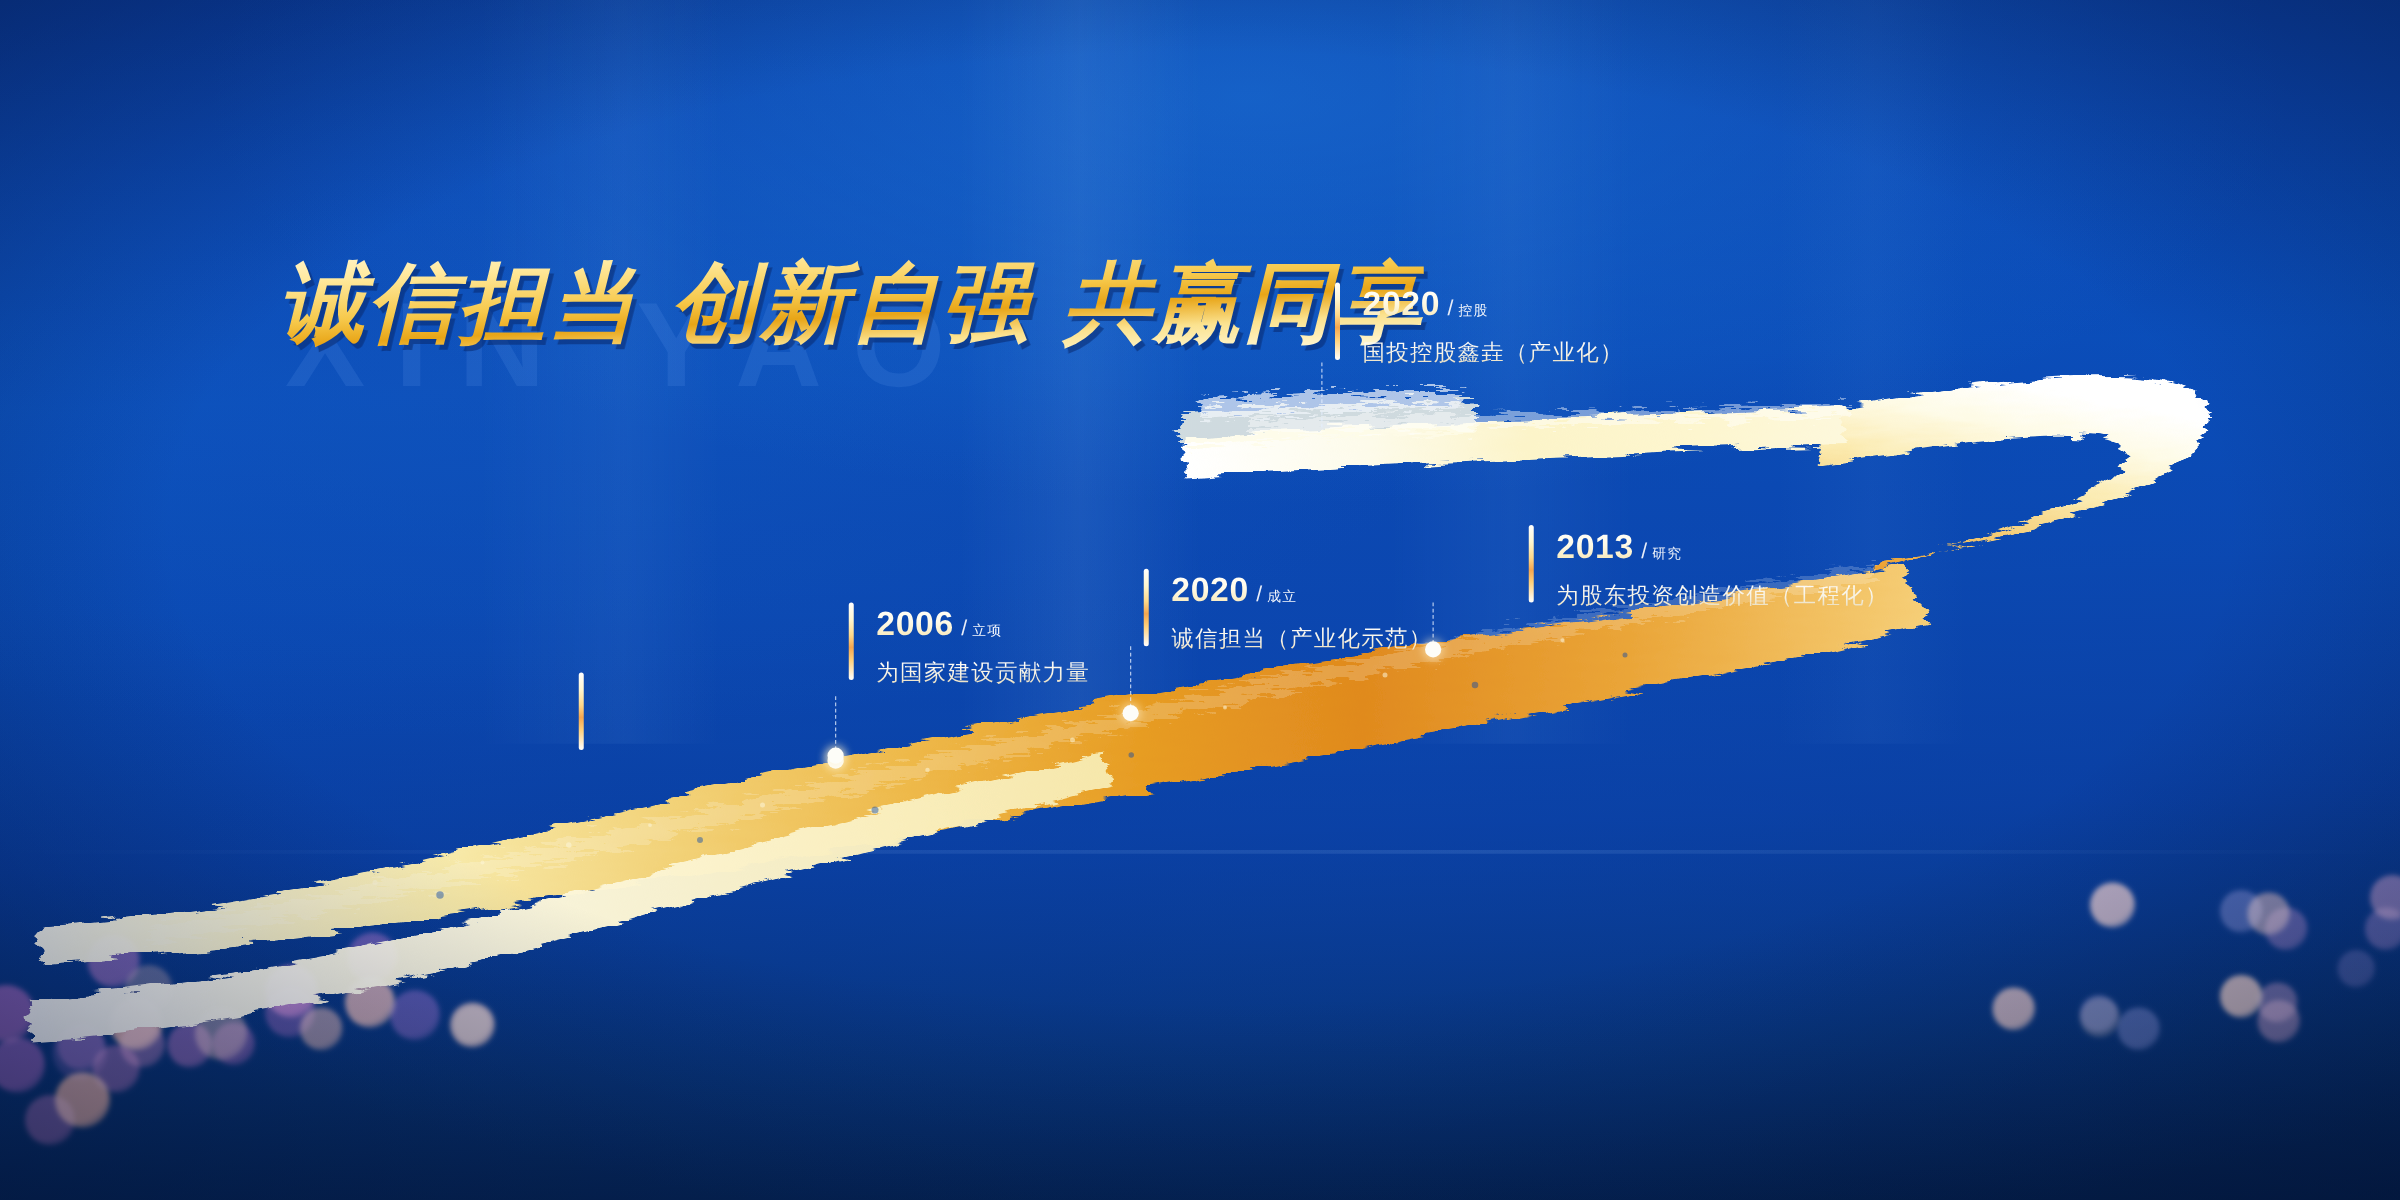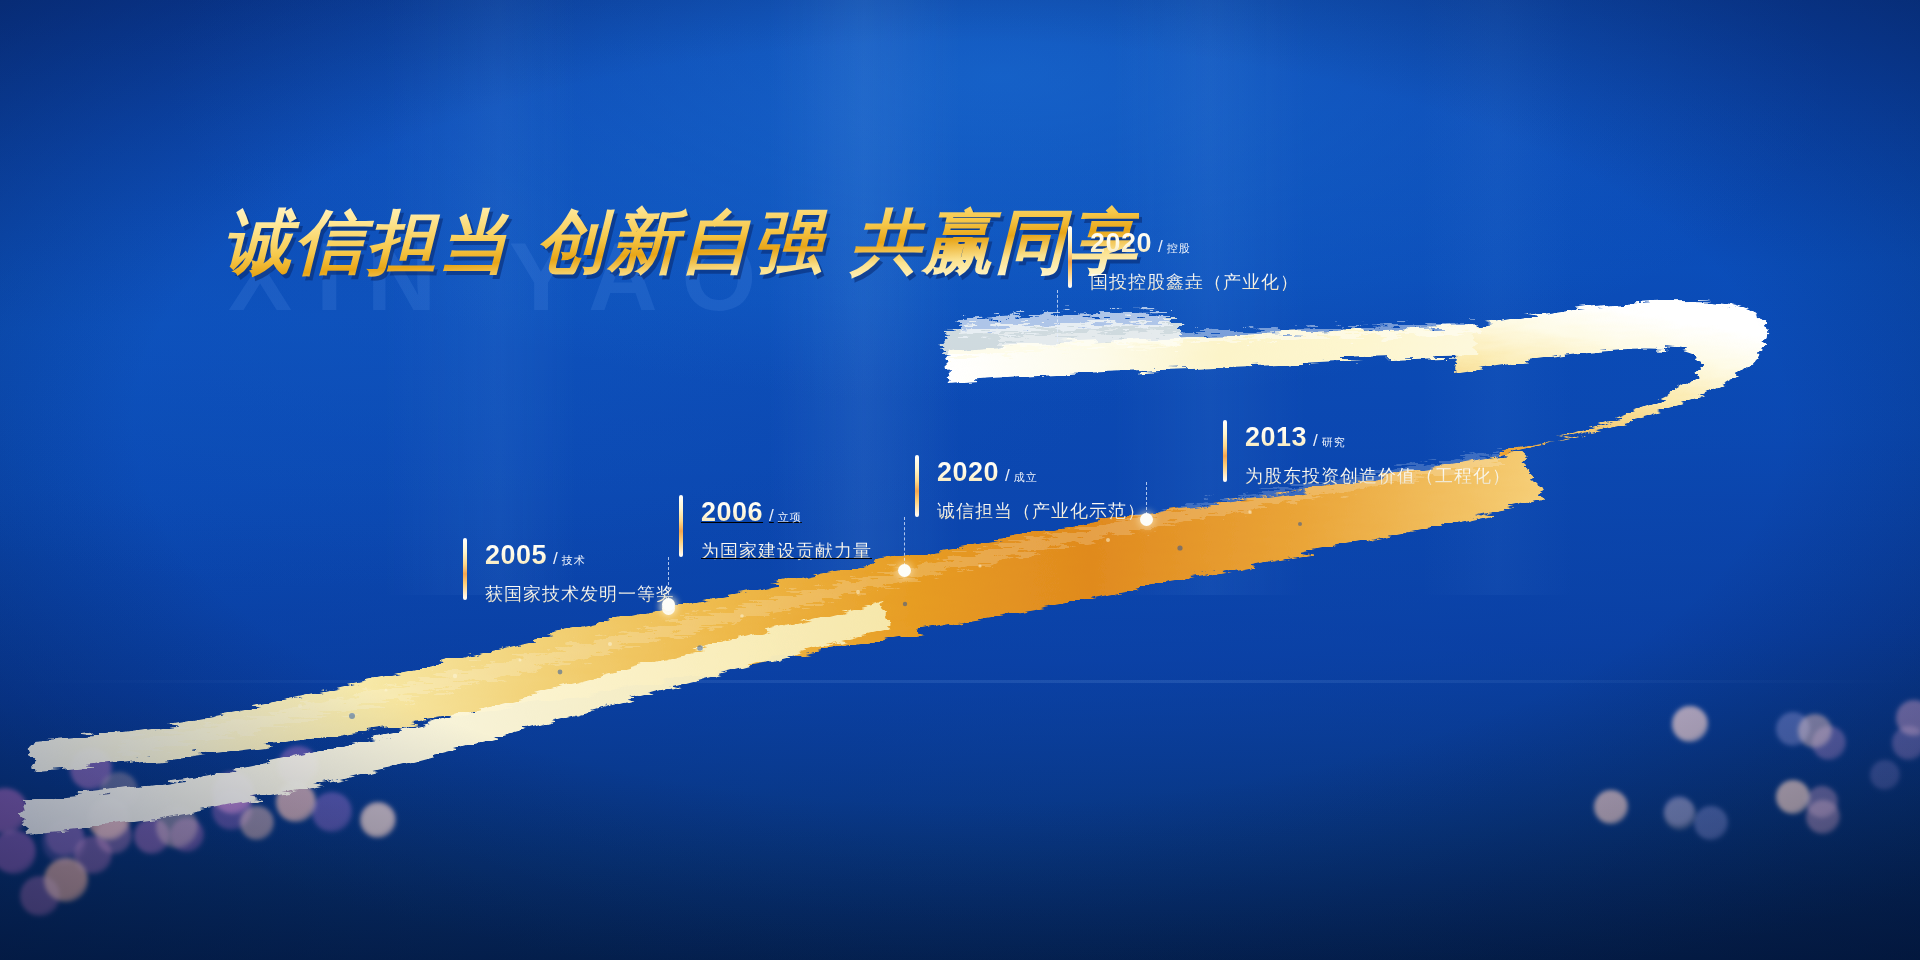--- a/index.html
+++ b/index.html
@@ -237,28 +237,24 @@
 
   <div class="vignette"></div>
 
   <div class="watermark">XIN YAO</div>
   <div class="headline">诚信担当 创新自强 共赢同享</div>
 
 
   <div id="tl-layer">
       <div class="tl" style="left: 463px; top: 538px;">
         <div class="bar"></div>
-        <div class="txt">
-          <div class="l1"><span class="yr">2005</span><span class="sl">/</span><span class="cat">技术</span></div>
-          <div class="l2">获国家技术发明一等奖</div>
-        </div>
       </div>
       <div class="leader" style="left: 668px; top: 600px; height: 5px;"></div>
       <div class="dot" style="left: 662px; top: 602px;"></div>
-      <div class="tl" style="left: 679px; top: 495px; text-decoration: underline;">
+      <div class="tl" style="left: 679px; top: 482px;">
         <div class="bar"></div>
         <div class="txt">
           <div class="l1"><span class="yr">2006</span><span class="sl">/</span><span class="cat">立项</span></div>
           <div class="l2">为国家建设贡献力量</div>
         </div>
       </div>
       <div class="leader" style="left: 668px; top: 557px; height: 48px;"></div>
       <div class="dot" style="left: 662px; top: 598px;"></div>
       <div class="tl" style="left: 915px; top: 455px;">
         <div class="bar"></div>

